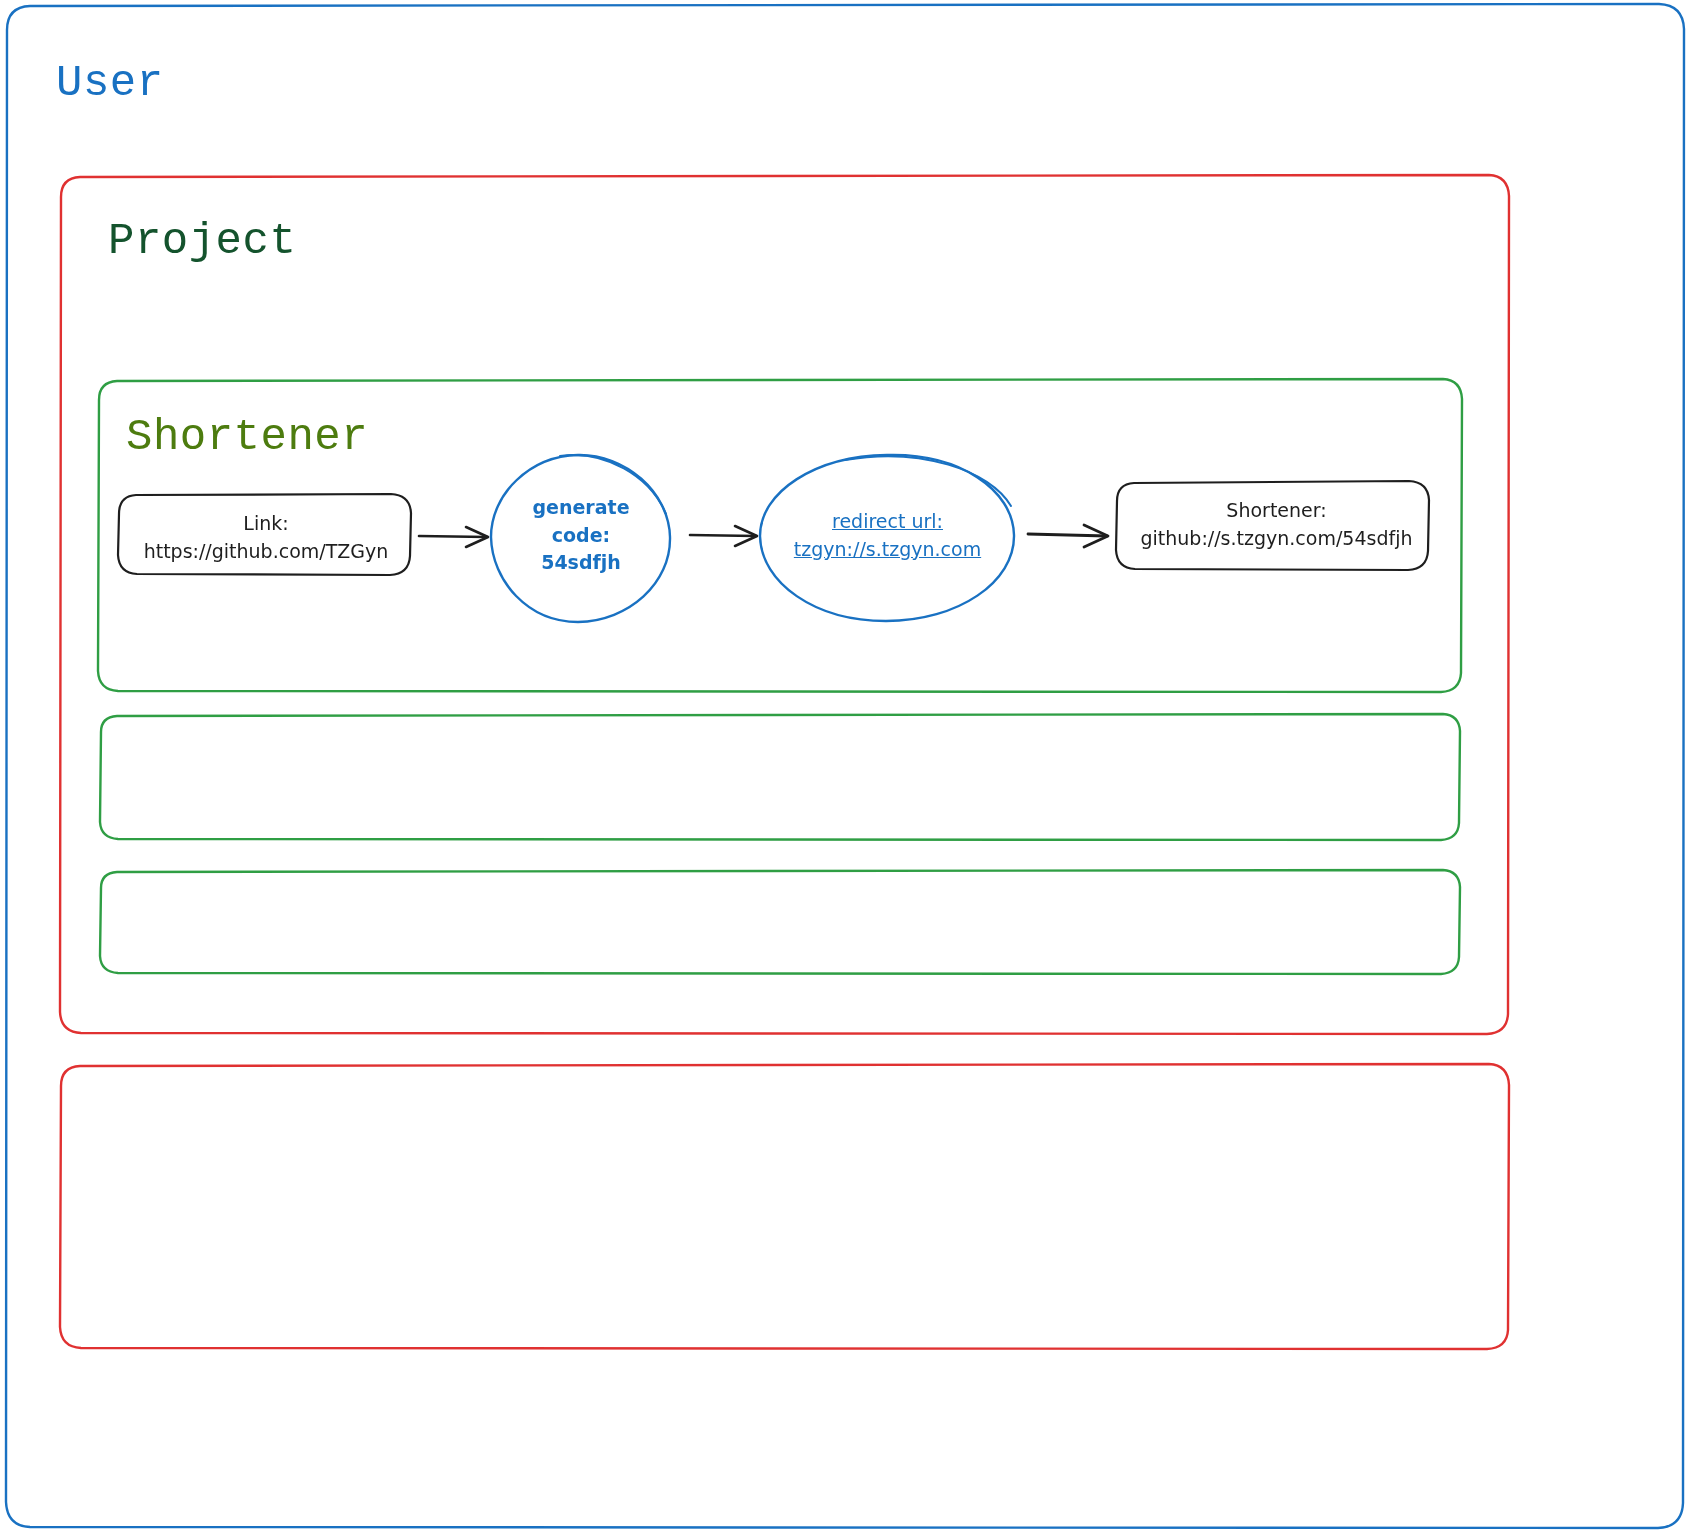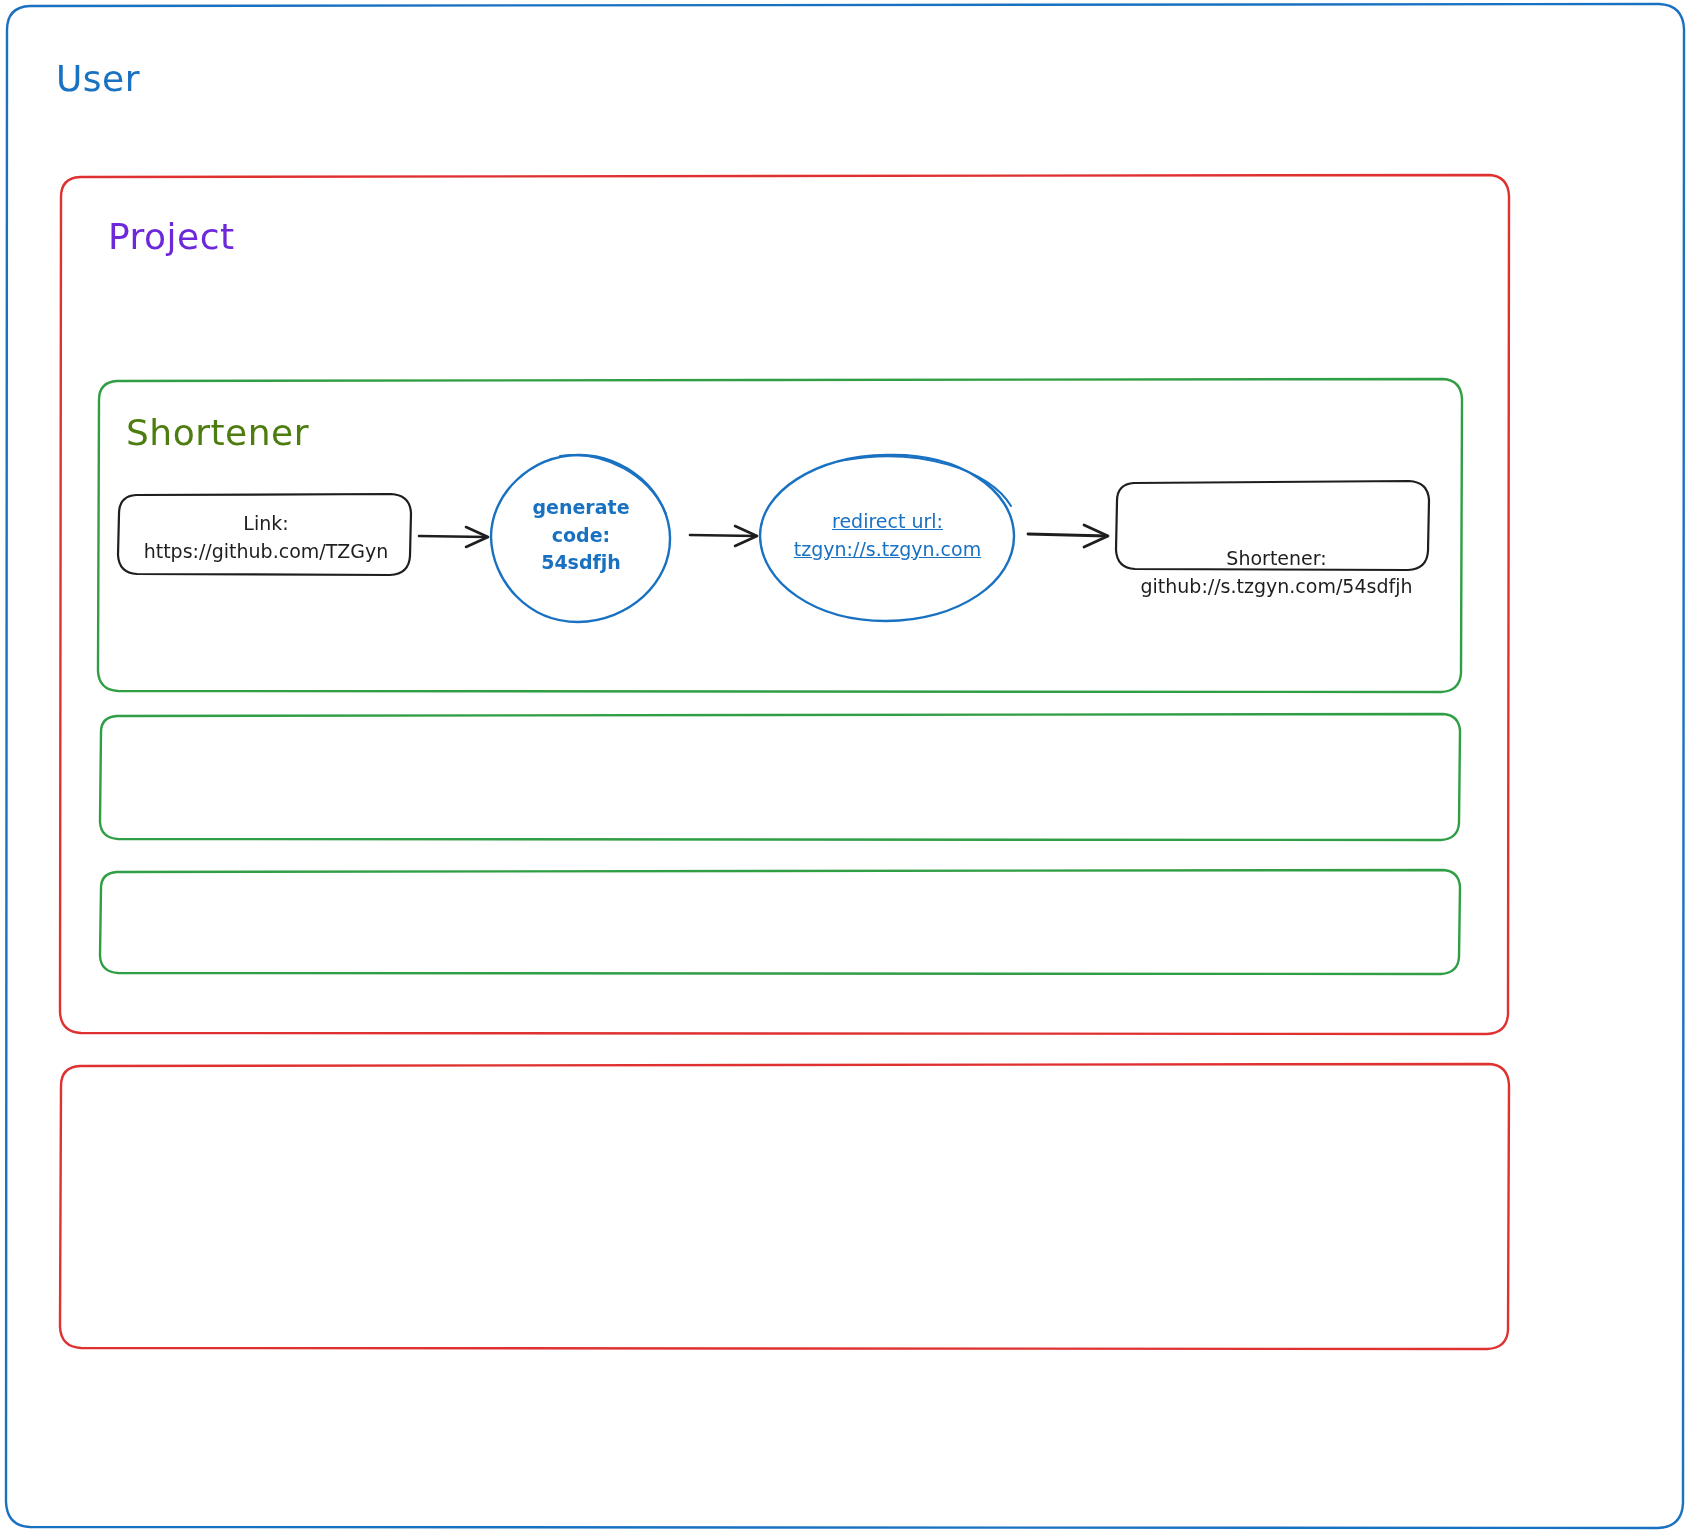--- a/index.html
+++ b/index.html
@@ -25,21 +25,22 @@
     height: 1534px;
   }
   .label {
     position: absolute;
     font-family: "DejaVu Sans", sans-serif;
     font-weight: 400;
     white-space: nowrap;
     letter-spacing: 0.5px;
   }
   .group-label {
-    font-size: 36px;
+    font-size: 44px;
+    font-family: Liberation Mono, monospace;
   }
   .node-text {
     position: absolute;
     text-align: center;
     font-family: "DejaVu Sans", sans-serif;
     font-size: 19px;
     line-height: 1.45;
     white-space: nowrap;
     color: #1e1e1e;
   }
@@ -107,38 +108,38 @@
     </g>
 
     <g>
       <path d="M 1134 483 L 1409 481 Q 1428 482 1429 500 L 1428 551 Q 1427 569 1408 570 L 1135 569 Q 1117 568 1116 550 L 1117 501 Q 1117 484 1134 483 Z" fill="#ffffff" stroke="#1e1e1e" stroke-width="2.2" stroke-linecap="round" stroke-linejoin="round"></path>
     </g>
 
   </svg>
 
   <div class="label group-label" style="left:56px; top:58px; color:#1971c2;">User</div>
 
-  <div class="label group-label" style="left:108px; top:216px; color:#6d28d9;">Project</div>
+  <div class="label group-label" style="left:108px; top:216px; color:#14532d;">Project</div>
 
   <div class="label group-label" style="left:126px; top:412px; color:#4d7c0f;">Shortener</div>
 
   <div class="node-text" style="left:118px; top:510px; width:296px;">
     <span>Link:</span>
     <span>https://github.com/TZGyn</span>
   </div>
 
   <div class="node-text blue" style="left:491px; top:494px; width:180px;font-weight:bold;">
     <span>generate</span>
     <span>code:</span>
     <span>54sdfjh</span>
   </div>
 
   <div class="node-text blue" style="left:760px; top:508px; width:255px;text-decoration:underline;">
     <span>redirect url:</span>
     <span>tzgyn://s.tzgyn.com</span>
   </div>
 
-  <div class="node-text" style="left:1116px; top:497px; width:321px;margin-top:48px;">
+  <div class="node-text" style="left:1116px; top:497px; width:321px;">
     <span>Shortener:</span>
     <span>github://s.tzgyn.com/54sdfjh</span>
   </div>
 
 </div>
 
 </body></html>

